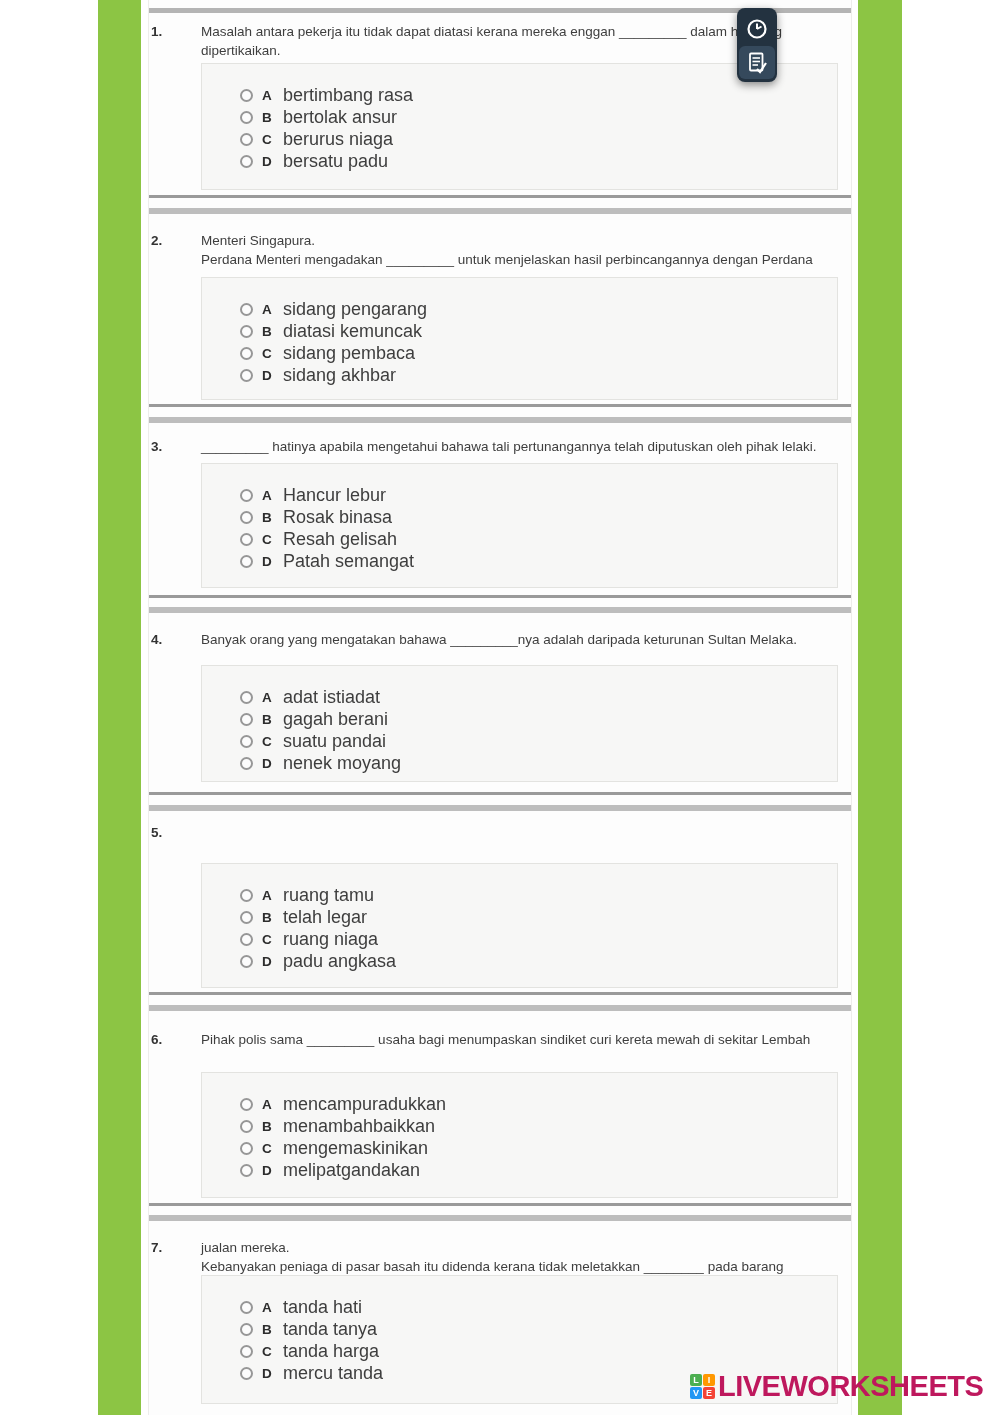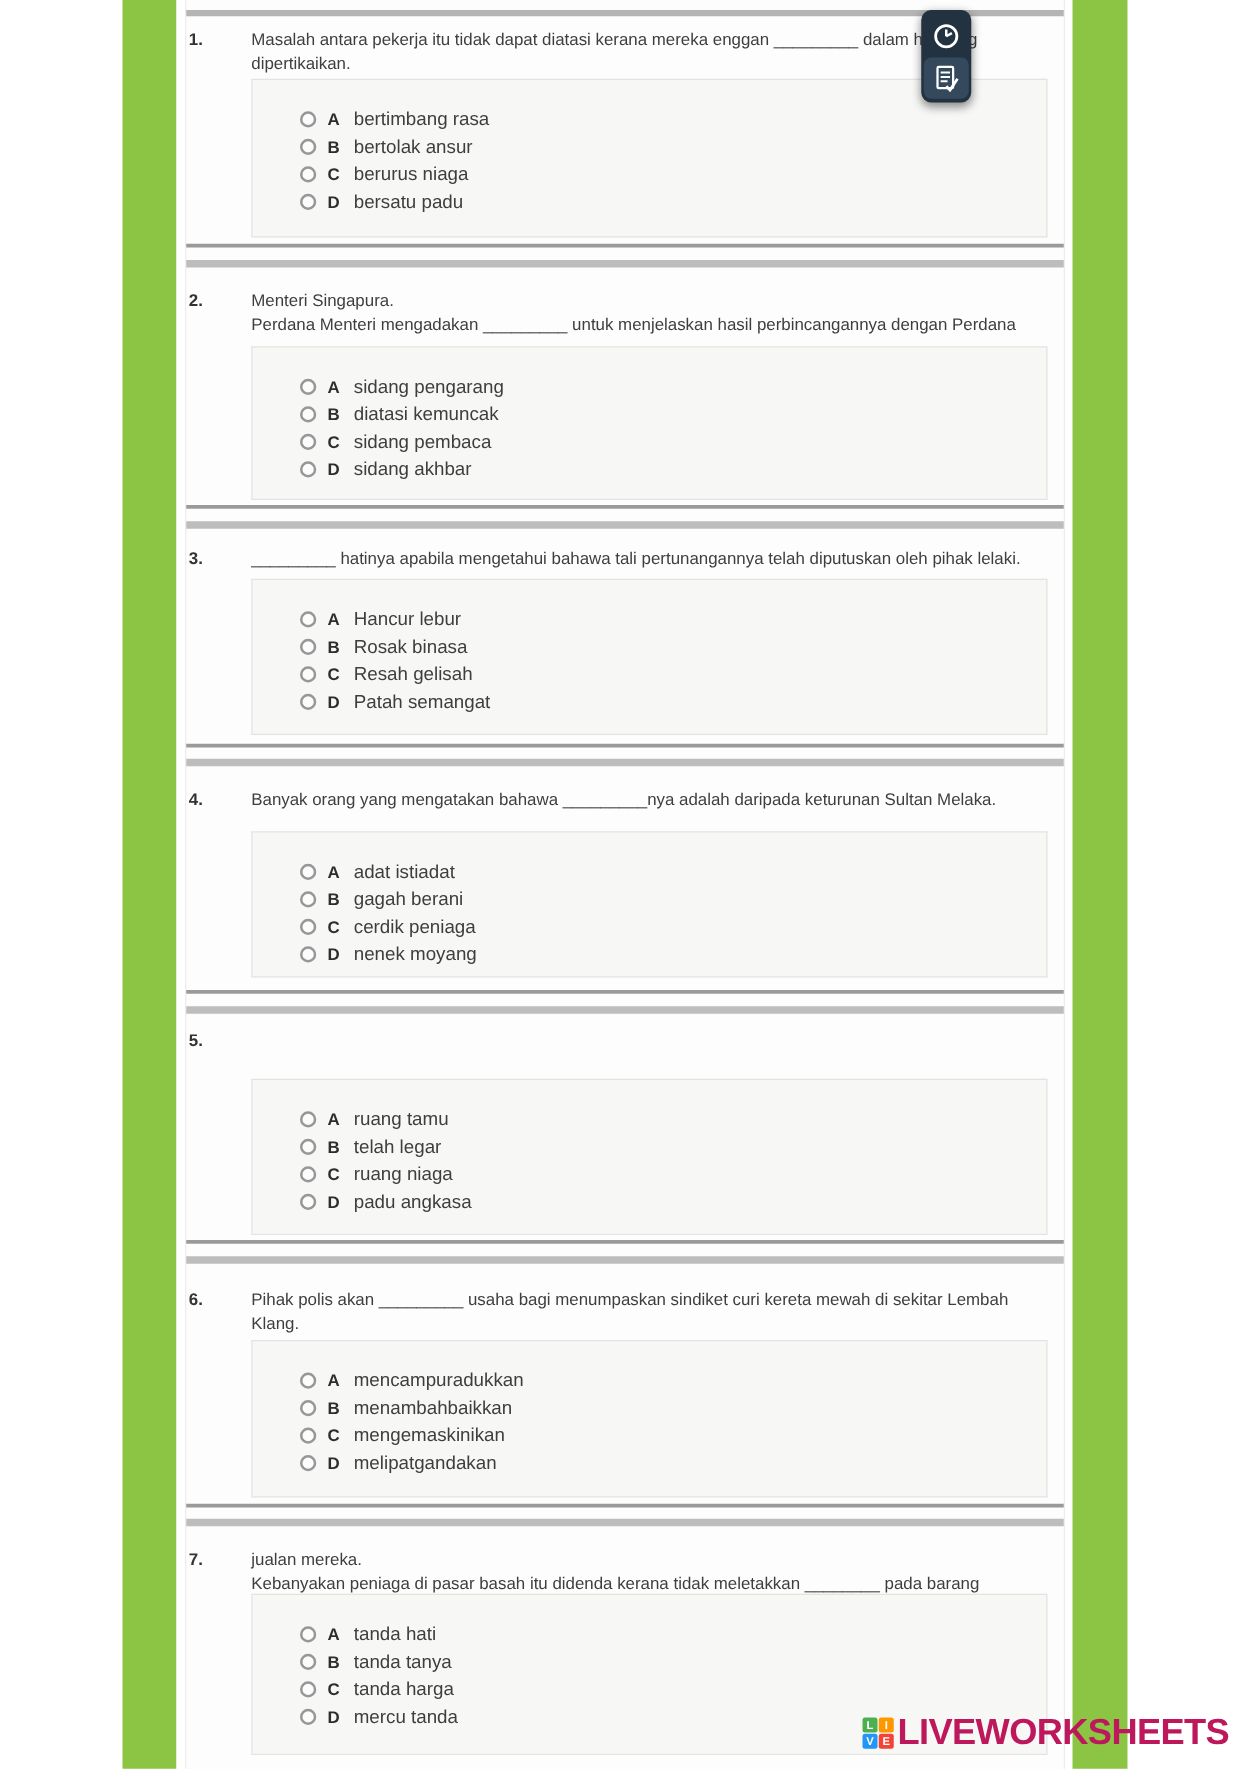--- a/index.html
+++ b/index.html
@@ -19,21 +19,21 @@
   .sep-dark{height:3px;background:#9a9a9a;}
   .sep-light{height:6px;background:#bdbdbd;}
 
   .question{position:absolute;left:0;right:0;}
   .qnum{position:absolute;left:2px;top:0;font-weight:bold;font-size:13.5px;color:#333;line-height:19px;}
   .qtext{margin-left:52px;width:648px;font-size:13.5px;color:#3e3e3e;line-height:19px;}
   .qbox{position:absolute;left:52px;width:637px;background:#f7f7f6;border:1px solid #e3e3e0;box-sizing:border-box;}
   .opt{position:absolute;left:38px;display:flex;align-items:center;height:18px;cursor:pointer;}
   .radio{width:13px;height:13px;border:2px solid #979797;border-radius:50%;background:#fcfcfc;box-sizing:border-box;flex:none;}
   .letter{font-weight:bold;font-size:13.5px;color:#2d2d2d;margin-left:9px;width:14px;flex:none;}
-  .otext{font-size:15px;color:#3e3e3e;margin-left:7px;white-space:nowrap;}
+  .otext{font-size:18px;color:#3e3e3e;margin-left:7px;white-space:nowrap;}
 
   
   #toolbar{position:absolute;left:737px;top:8px;width:40px;height:74px;background:#233240;
            border-radius:8px;box-shadow:0 3px 8px rgba(0,0,0,.45);z-index:5;
            display:flex;flex-direction:column;align-items:center;justify-content:space-between;padding:3px 0;box-sizing:border-box;}
   .tbtn{width:36px;height:33px;display:flex;align-items:center;justify-content:center;cursor:pointer;border-radius:6px;}
   .tbtn-light{background:#35495c;}
 
   
   #logo{position:absolute;left:690px;top:1370px;height:33px;display:flex;align-items:center;z-index:6;}
@@ -168,21 +168,21 @@
           <span class="otext">adat istiadat</span>
         </div>
         <div class="opt" style="top:44px">
           <span class="radio"></span>
           <span class="letter">B</span>
           <span class="otext">gagah berani</span>
         </div>
         <div class="opt" style="top:66px">
           <span class="radio"></span>
           <span class="letter">C</span>
-          <span class="otext">cerdik peniaga</span>
+          <span class="otext">suatu pandai</span>
         </div>
         <div class="opt" style="top:88px">
           <span class="radio"></span>
           <span class="letter">D</span>
           <span class="otext">nenek moyang</span>
         </div>
       </div>
     </section>
 
     <section class="question" style="top:823px">
@@ -209,22 +209,21 @@
           <span class="radio"></span>
           <span class="letter">D</span>
           <span class="otext">padu angkasa</span>
         </div>
       </div>
     </section>
 
     <section class="question" style="top:1030px">
       <div class="qnum">6.</div>
       <div class="qtext">
-        <div>Pihak polis akan _________ usaha bagi menumpaskan sindiket curi kereta mewah di sekitar Lembah</div>
-        <div>Klang.</div>
+        <div>Pihak polis sama _________ usaha bagi menumpaskan sindiket curi kereta mewah di sekitar Lembah</div>
       </div>
       <div class="qbox" style="top:42px;height:126px">
         <div class="opt" style="top:22px">
           <span class="radio"></span>
           <span class="letter">A</span>
           <span class="otext">mencampuradukkan</span>
         </div>
         <div class="opt" style="top:44px">
           <span class="radio"></span>
           <span class="letter">B</span>

